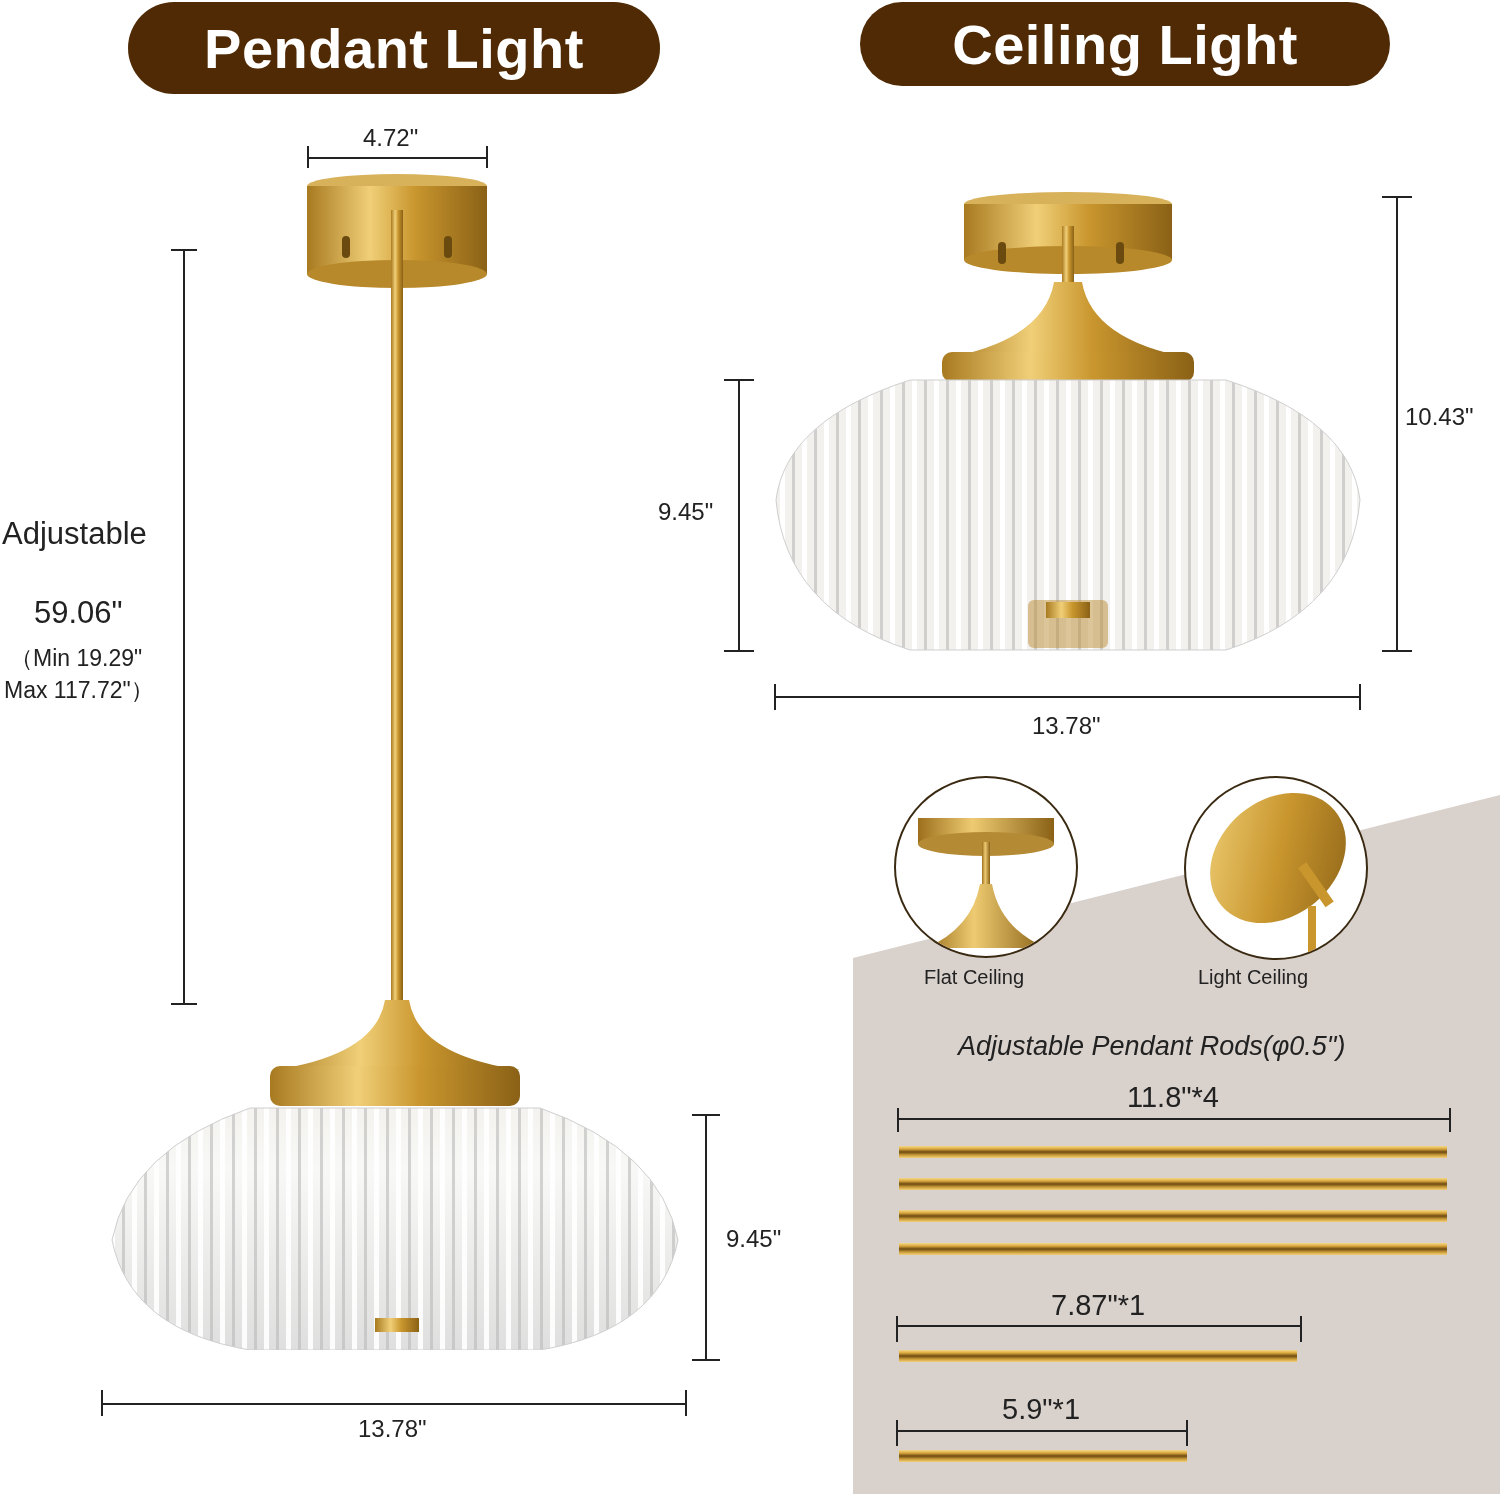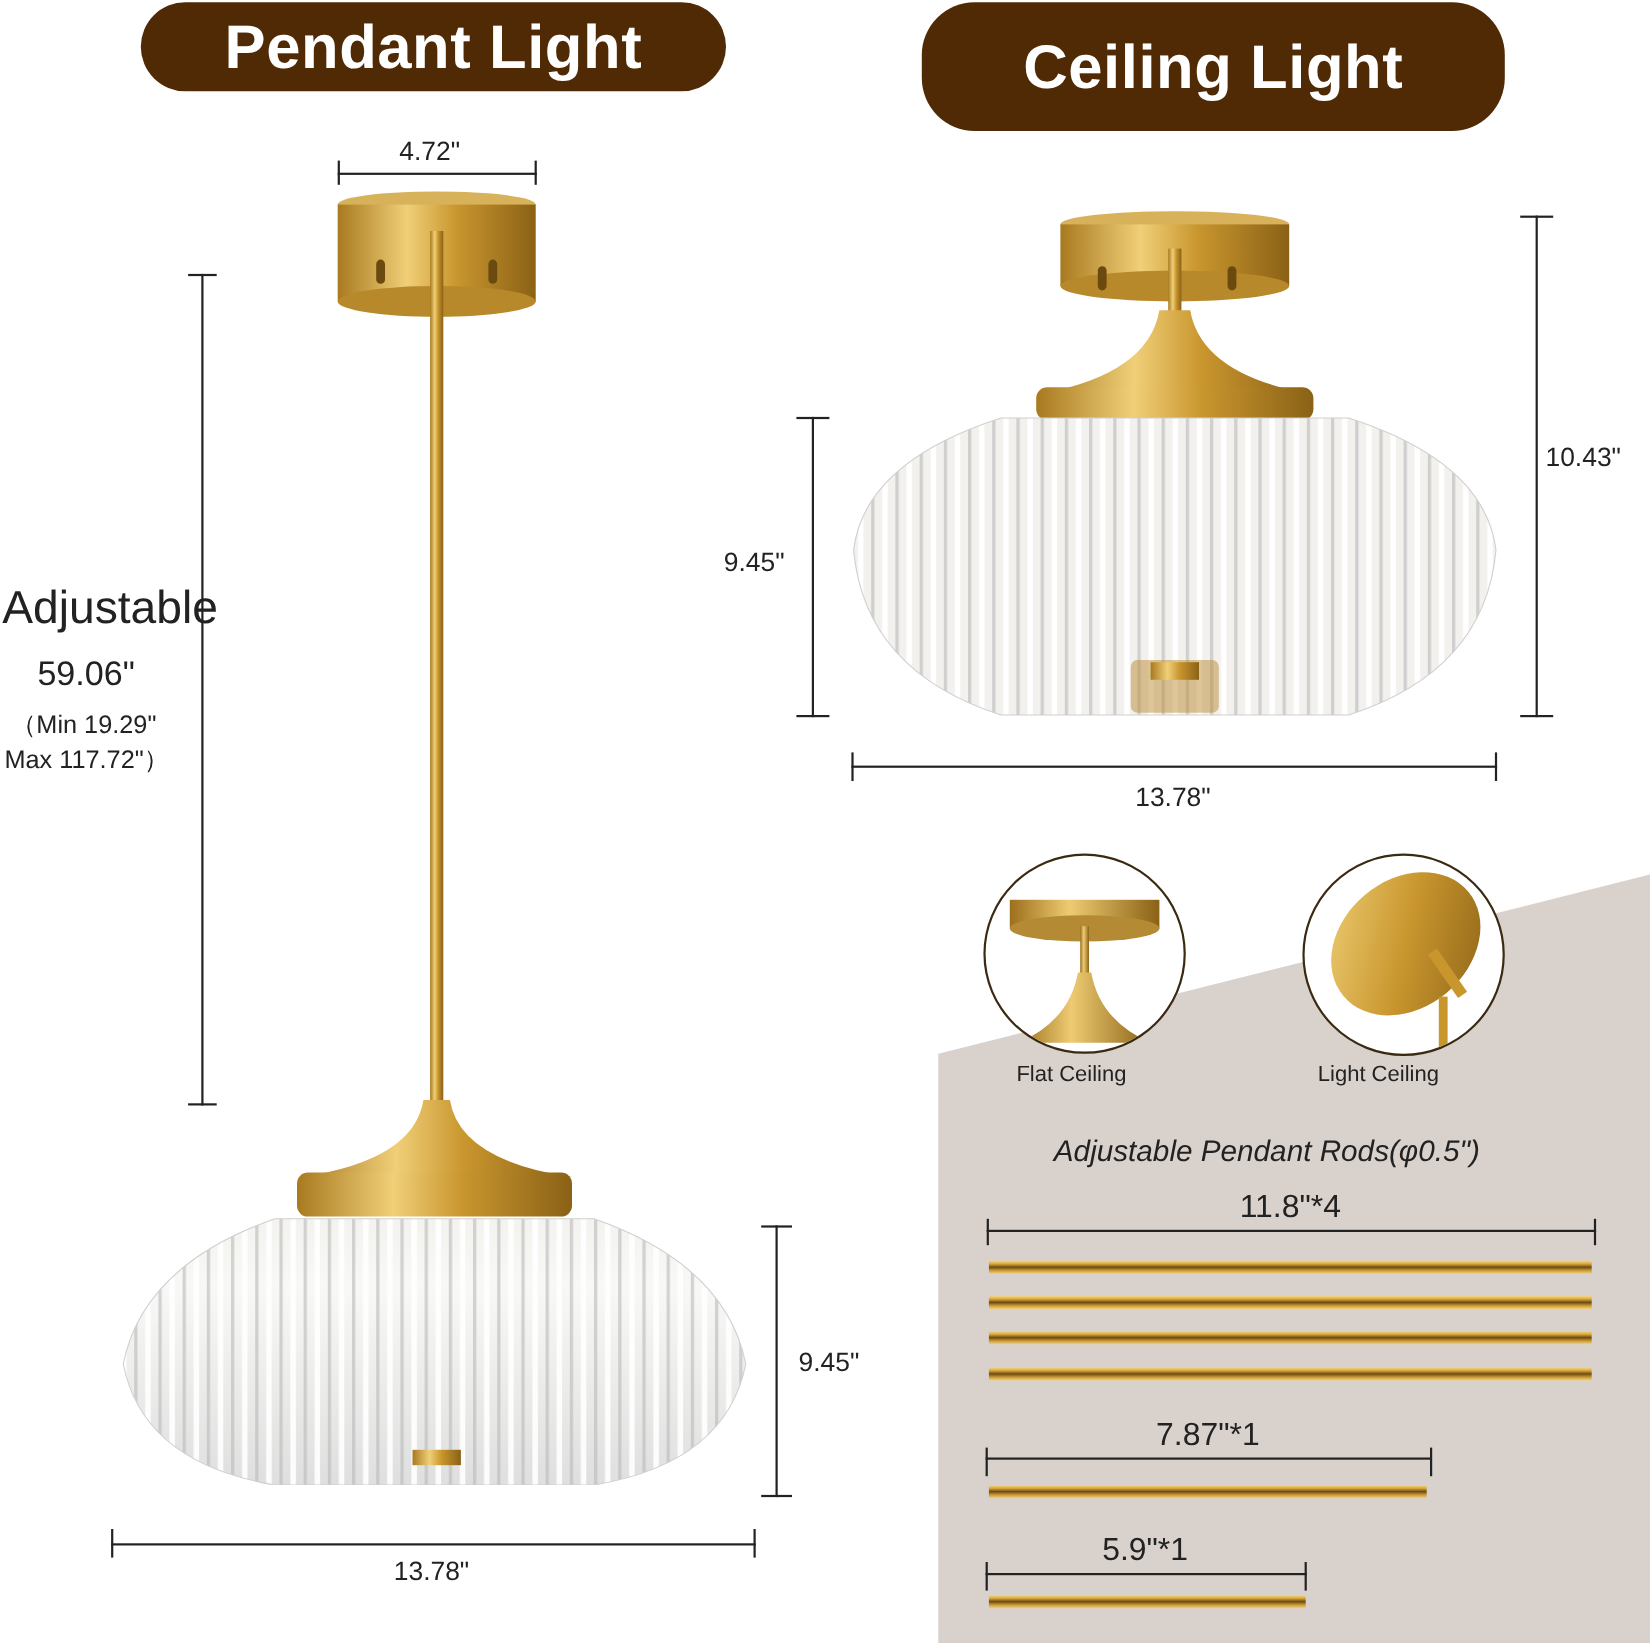--- a/index.html
+++ b/index.html
@@ -17,22 +17,22 @@
   .circle { position:absolute; border:2px solid #3a2a12; border-radius:50%; background:#fff; overflow:hidden; }
   .caption { position:absolute; font-size:20px; color:#222; white-space:nowrap; }
 </style>
 </head>
 <body>
 
 <svg class="bgpanel" viewBox="0 0 1500 1494">
   <polygon points="853,958 1500,795 1500,1494 853,1494" fill="#d9d1cc"></polygon>
 </svg>
 
-<div class="pill" style="left:128px;top:2px;width:532px;height:81px;">Pendant Light</div>
-<div class="pill" style="left:838px;top:2px;width:530px;height:117px;">Ceiling Light</div>
+<div class="pill" style="left:128px;top:2px;width:532px;height:92px;">Pendant Light</div>
+<div class="pill" style="left:860px;top:2px;width:530px;height:84px;">Ceiling Light</div>
 
 <div class="dimtext" style="left:363px;top:124px;">4.72"</div>
 <div class="hline" style="left:307px;top:157px;width:181px;"></div>
 <div class="vline" style="left:307px;top:146px;height:22px;"></div>
 <div class="vline" style="left:486px;top:146px;height:22px;"></div>
 
 <svg class="abs" style="left:100px;top:170px;" width="600" height="1180" viewBox="0 0 600 1180">
   <defs>
     <linearGradient id="goldH" x1="0" x2="1" y1="0" y2="0">
       <stop offset="0" stop-color="#a87a20"></stop>
@@ -63,21 +63,21 @@
   <path d="M285,830 L309,830 Q318,885 420,900 L174,900 Q276,885 285,830 Z" fill="url(#goldH)"></path>
   <rect x="170" y="896" width="250" height="40" rx="10" fill="url(#goldH)"></rect>
 
   <path d="M150,938 L440,938 Q560,980 578,1070 Q560,1160 440,1180 L150,1180 Q30,1160 12,1070 Q30,980 150,938 Z" fill="url(#ribs)" stroke="#cfcfcf"></path>
   <rect x="275" y="1148" width="44" height="14" fill="url(#goldH)"></rect>
 </svg>
 
 <div class="vline" style="left:183px;top:249px;height:756px;"></div>
 <div class="hline" style="left:171px;top:249px;width:26px;"></div>
 <div class="hline" style="left:171px;top:1003px;width:26px;"></div>
-<div class="dimtext" style="left:2px;top:528px;font-size:42px;">Adjustable</div>
+<div class="dimtext" style="left:2px;top:516px;font-size:31px;">Adjustable</div>
 <div class="dimtext" style="left:34px;top:595px;font-size:31px;">59.06"</div>
 <div class="dimtext" style="left:10px;top:643px;font-size:23px;">（Min 19.29"</div>
 <div class="dimtext" style="left:4px;top:675px;font-size:23px;">Max 117.72"）</div>
 
 <div class="vline" style="left:705px;top:1114px;height:247px;"></div>
 <div class="hline" style="left:692px;top:1114px;width:28px;"></div>
 <div class="hline" style="left:692px;top:1359px;width:28px;"></div>
 <div class="dimtext" style="left:726px;top:1225px;">9.45"</div>
 
 <div class="hline" style="left:101px;top:1403px;width:586px;"></div>

